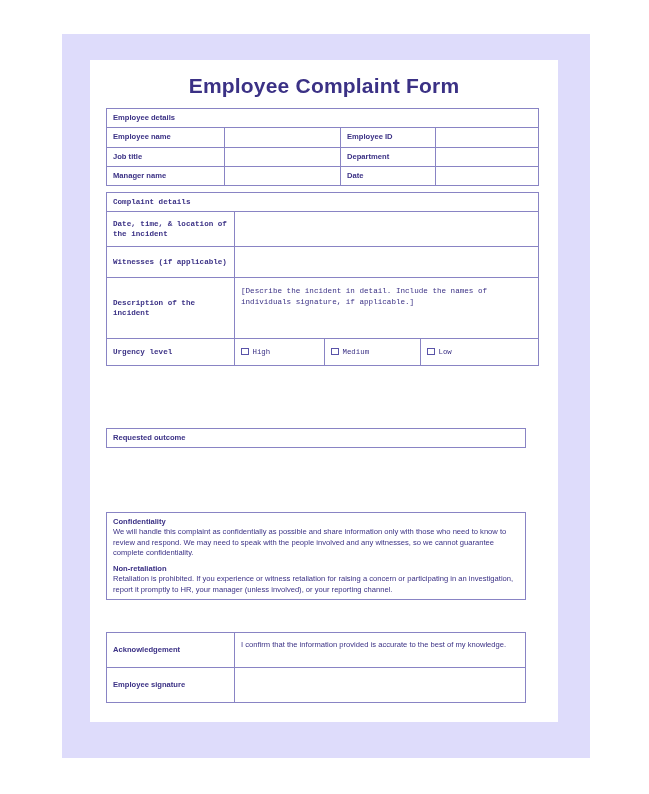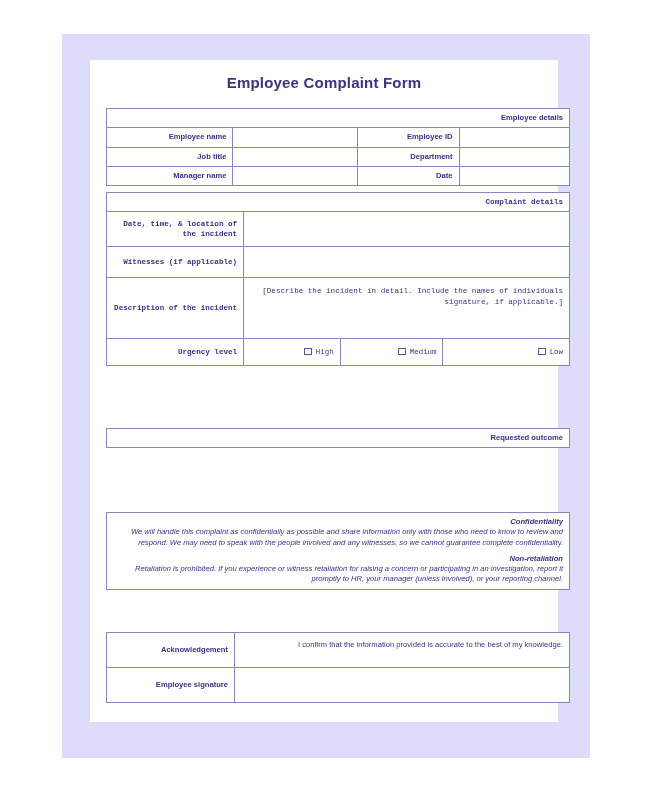--- a/index.html
+++ b/index.html
@@ -14,57 +14,57 @@
     position:absolute;left:62px;top:34px;width:528px;height:724px;
     background:#dedcfb;
   }
   .page{
     position:absolute;left:90px;top:60px;width:468px;height:662px;
     background:#ffffff;
   }
 
   .title{
     position:absolute;left:0;top:14px;width:468px;text-align:center;
-    font-size:15px;font-weight:bold;color:#3b3185;letter-spacing:.2px;
+    font-size:21px;font-weight:bold;color:#3b3185;letter-spacing:.2px;
   }
 
   table.tbl{
-    position:absolute;left:16px;width:464px;border-collapse:collapse;
+    position:absolute;left:16px;width:420px;border-collapse:collapse;
     table-layout:fixed;
   }
   table.tbl td, table.tbl th{
     border:1px solid #8984c4;
     padding:4px 6px;
     vertical-align:middle;
     font-size:7.6px;
     color:#3b3185;
     background:#ffffff;
     line-height:1.35;
-    text-align:right;
+    text-align:left;
   }
   td.section, th.section{
     background:#e4f8fd;font-weight:bold;font-size:8.4px;padding:5px 7px;
   }
   td.lbl{
     background:#e4f8fd;font-weight:bold;
   }
   td.blank{background:#ffffff;}
   td.hint{
     color:#5a54a8;font-weight:normal;font-size:7.2px;
   }
   td.body{
     color:#5a54a8;font-weight:normal;font-size:7.2px;padding:6px 7px;
   }
   .cb{
     display:inline-block;width:5.5px;height:5.5px;border:1px solid #5a54a8;
     margin-right:4px;vertical-align:middle;position:relative;top:-.5px;
     background:#fff;
   }
   .opt{font-weight:normal;color:#3b3185;font-size:7.4px;white-space:nowrap;}
-  .para{margin:0 0 6px 16px;font-style:italic;}
+  .para{margin:0 0 6px 0;}
   .para:last-child{margin-bottom:0;}
   .sub{font-weight:bold;display:block;color:#3b3185;}
   .txt{display:block;}
 </style>
 </head>
 <body>
 
 <div class="canvas">
   <div class="frame"></div>
 

